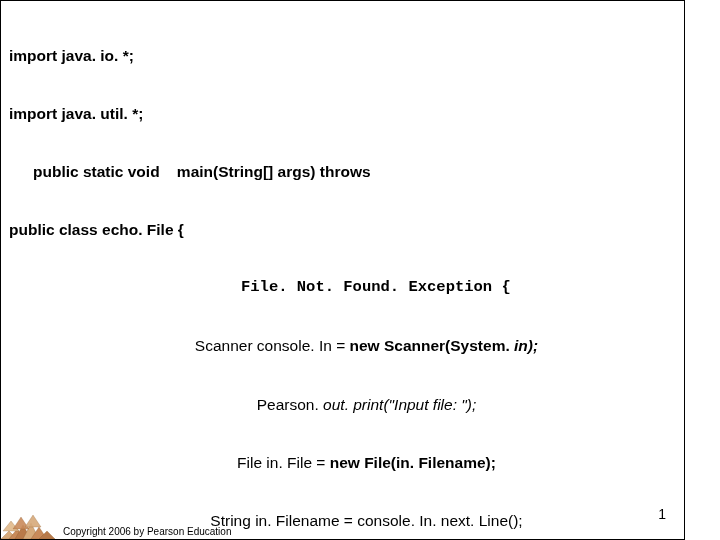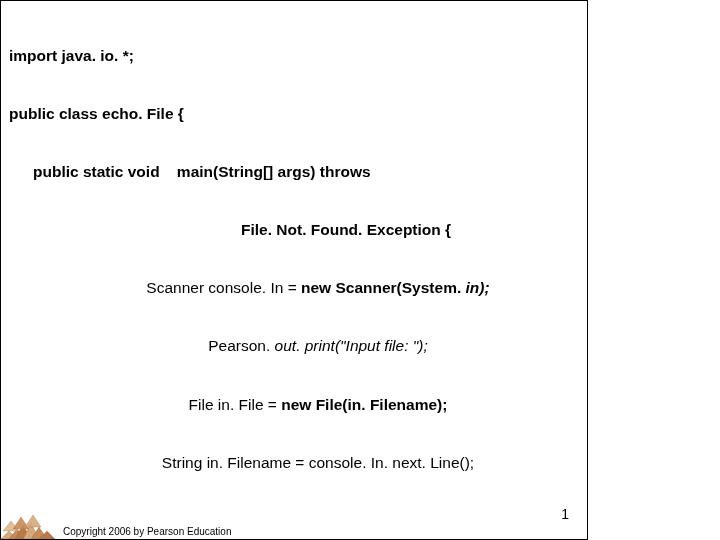--- a/index.html
+++ b/index.html
@@ -10,35 +10,35 @@
     background: #fff;
     font-family: Verdana, Geneva, sans-serif;
     font-size: 15.5px;
     line-height: 1.25;
     color: #000;
     position: relative;
     overflow: hidden;
   }
   .slide {
     box-sizing: border-box;
-    width: 588px;
+    width: 685px;
     height: 540px;
     padding: 6px 8px 0 8px;
     border: 1px solid #000;
     position: relative;
   }
   .code {
     white-space: pre;
   }
   .b { font-weight: bold; }
   .i { font-style: italic; }
   .line { display: block; }
   .pad1 { padding-left: 24px; }
   .pad2 { padding-left: 48px; text-align: center; }
-  .pad4 { padding-left: 232px; }
+  .pad4 { padding-left: 232px; font-family: Liberation Mono, monospace; }
   .gap { height: 12px; }
   .copyright {
     position: absolute;
     left: 62px;
     bottom: 1px;
     font-size: 10px;
     color: #000;
   }
   .pagenum {
     position: absolute;
@@ -56,22 +56,23 @@
     pointer-events: none;
   }
 </style>
 </head>
 <body>
 
 <div class="slide">
 
   <div class="code">
     <span class="line b">import java. io. *;</span>
+    <span class="line b">import java. util. *;</span>
+    <span class="line pad1"><span class="b">public static void</span>&nbsp;&nbsp;&nbsp;&nbsp;<span class="b">main(String[] args) throws</span></span>
     <span class="line b">public class echo. File {</span>
-    <span class="line pad1"><span class="b">public static void</span>&nbsp;&nbsp;&nbsp;&nbsp;<span class="b">main(String[] args) throws</span></span>
     <span class="line pad4 b">File. Not. Found. Exception {</span>
     <span class="line pad2"><span>Scanner console. In = </span><span class="b">new Scanner(System. </span><span class="b i">in);</span></span>
     <span class="line pad2"><span>Pearson. </span><span class="i">out. print("Input file: ");</span></span>
     <span class="line pad2"><span>File in. File = </span><span class="b">new File(in. Filename);</span></span>
     <span class="line pad2">String in. Filename = console. In. next. Line();</span>
     
     <span class="gap"></span>
     
     
     

